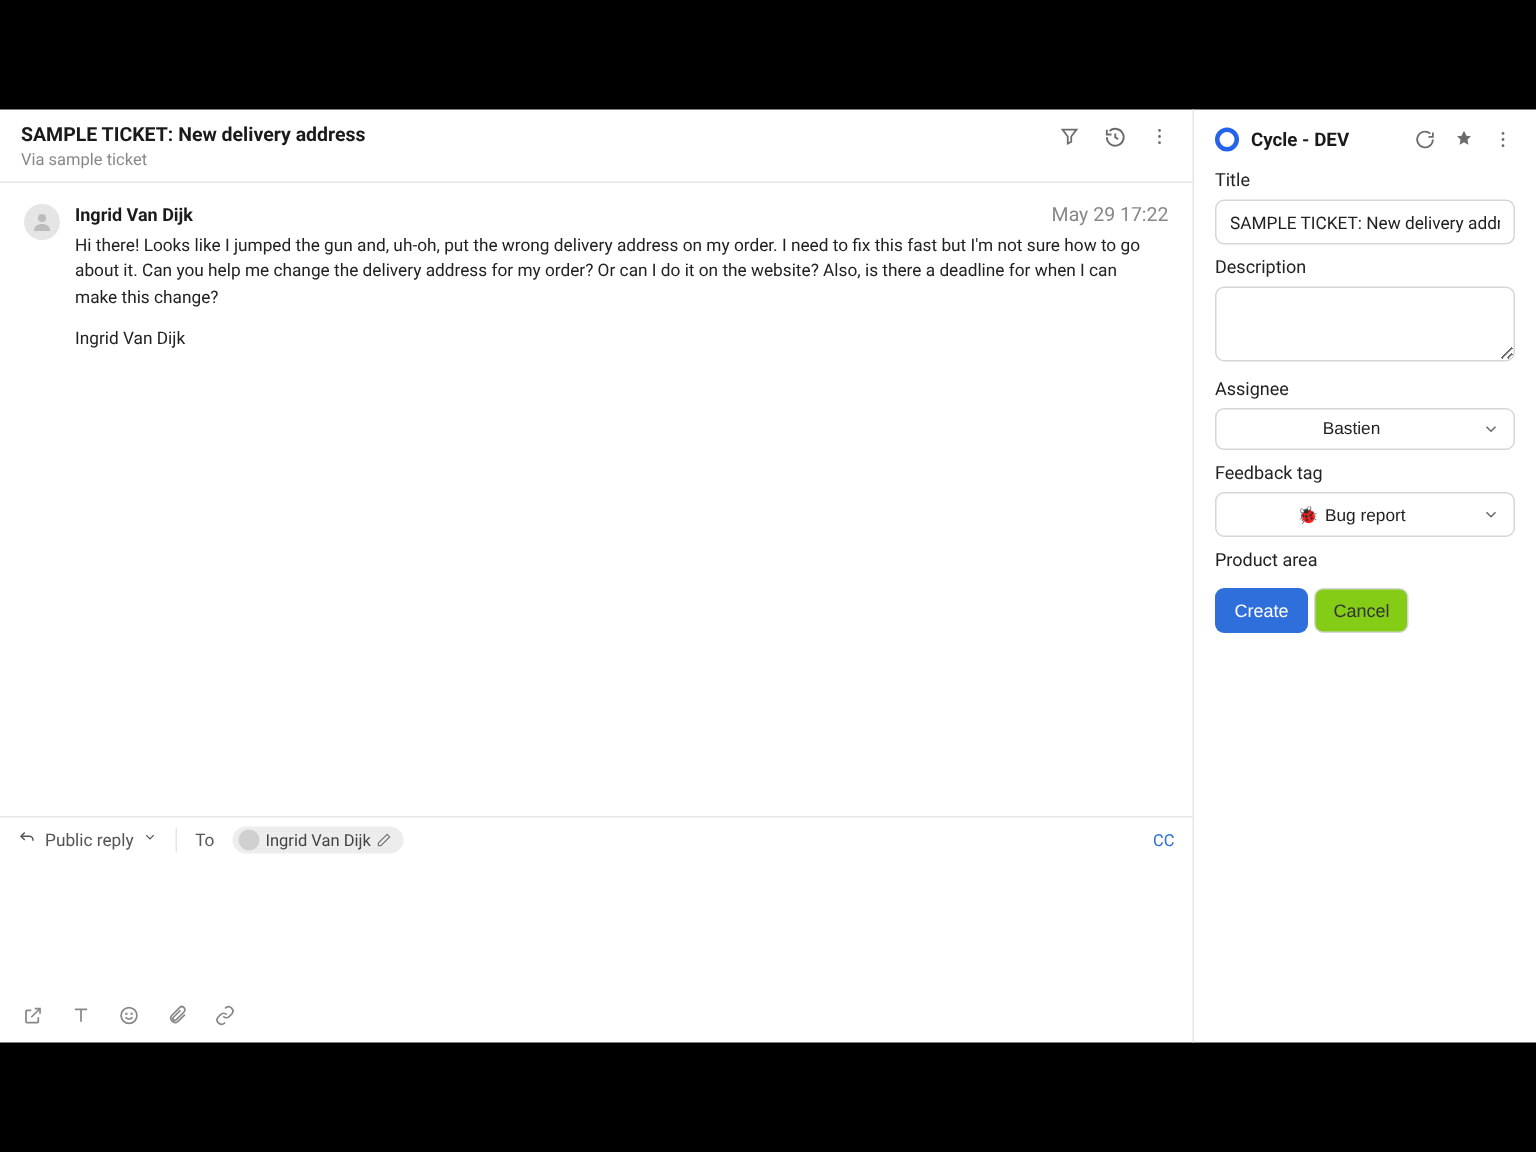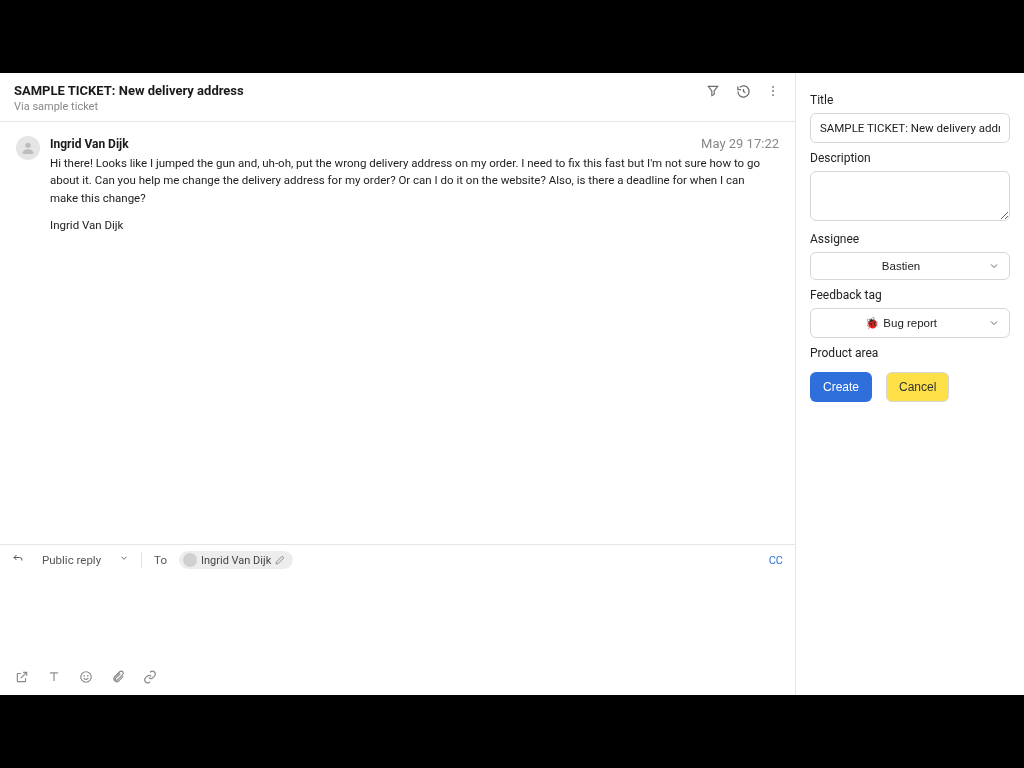--- a/index.html
+++ b/index.html
@@ -16,21 +16,21 @@
 .msg { display: flex; gap: 10px; }
 .avatar { width: 24px; height: 24px; border-radius: 50%; background: #e5e5e5; flex-shrink: 0; display: flex; align-items: center; justify-content: center; }
 .msg-body { flex: 1; min-width: 0; }
 .msg-head { display: flex; justify-content: space-between; align-items: baseline; }
 .msg-author { font-size: 12px; font-weight: 700; color: #1a1a1a; }
 .msg-time { font-size: 13px; color: #888; }
 .msg-text { font-size: 11.5px; color: #222; line-height: 1.5; margin-top: 4px; max-width: 720px; }
 .msg-text p { margin-bottom: 10px; }
 .reply-bar { border-top: 1px solid #e5e5e5; }
 .reply-top { display: flex; align-items: center; padding: 6px 12px; gap: 12px; font-size: 11.5px; color: #555; }
-.reply-type { display: flex; align-items: flex-start; gap: 18px; cursor: pointer; }
+.reply-type { display: flex; align-items: flex-start; gap: 6px; cursor: pointer; }
 .divider-v { width: 1px; height: 16px; background: #e5e5e5; }
 .to-label { color: #555; }
 .chip { background: #ededed; border-radius: 10px; padding: 2px 8px 2px 4px; display: inline-flex; align-items: center; gap: 4px; font-size: 11px; color: #444; }
 .chip .mini-avatar { width: 14px; height: 14px; border-radius: 50%; background: #d0d0d0; }
 .cc { margin-left: auto; color: #2f6fdb; font-size: 11px; cursor: pointer; }
 .reply-body { height: 86px; }
 .reply-toolbar { display: flex; gap: 16px; padding: 8px 14px 10px; color: #888; }
 .sidebar { width: 228px; padding: 12px 14px 14px; overflow: auto; font-size: 12px; color: #1a1a1a; }
 .side-head { display: flex; align-items: center; justify-content: space-between; margin-bottom: 12px; }
 .side-head-left { display: flex; align-items: center; gap: 8px; }
@@ -40,24 +40,24 @@
 .field-label { font-size: 12px; color: #222; margin: 8px 0 6px; }
 .text-input { width: 100%; border: 1px solid #d6d6d6; border-radius: 6px; padding: 7px 9px; font-size: 11.5px; color: #222; font-family: inherit; }
 .text-input.desc { height: 50px; resize: vertical; }
 .select-wrap { position: relative; }
 .select-wrap .chev { position: absolute; right: 10px; top: 50%; transform: translateY(-50%); pointer-events: none; color: #666; }
 .select-like { width: 100%; border: 1px solid #d6d6d6; border-radius: 6px; padding: 7px 28px 7px 10px; font-size: 11.5px; color: #222; background: #fff; text-align: center; cursor: pointer; }
 .select-like.focused { outline: 2px solid #bcd4ff; outline-offset: 0; border-color: #8fb5ff; }
 .toggle-row { display: flex; align-items: center; gap: 8px; margin: 10px 0 4px; }
 .toggle { width: 30px; height: 16px; border-radius: 999px; background: #2f6fdb; position: relative; cursor: pointer; }
 .toggle::after { content: ""; position: absolute; top: 2px; right: 2px; width: 12px; height: 12px; background: #fff; border-radius: 50%; }
-.btn-row { display: flex; gap: 14px; margin-top: 12px; }
+.btn-row { display: flex; gap: 4px; margin-top: 12px; }
 .btn { border-radius: 6px; padding: 7px 12px; font-size: 12px; cursor: pointer; border: 1px solid transparent; }
 .btn.primary { background: #2f6fdb; color: #fff; }
-.btn.secondary { background: #fde047; color: #333; border-color: #d6d6d6; }
+.btn.secondary { background: #84cc16; color: #333; border-color: #d6d6d6; }
 .tag-emoji { margin-right: 4px; }
 svg { display: block; }
 </style>
 </head>
 <body>
 
 <div class="app-window">
   <div class="main-area">
     <div class="ticket-col">
 
@@ -165,20 +165,46 @@
             <svg width="14" height="14" viewBox="0 0 24 24" fill="none" stroke="currentColor" stroke-width="2">
                 <path d="M10 13a5 5 0 0 0 7 0l3-3a5 5 0 0 0-7-7l-1 1"></path>
                 <path d="M14 11a5 5 0 0 0-7 0l-3 3a5 5 0 0 0 7 7l1-1"></path>
               </svg>
           </span>
         </div>
       </div>
     </div>
 
     <div class="sidebar">
+      <div class="side-head">
+        <div class="side-head-left">
+          <span class="cycle-logo"></span>
+          <span class="side-title">Cycle - DEV</span>
+        </div>
+        <div class="side-head-right">
+          <span class="iconbtn">
+            <svg width="14" height="14" viewBox="0 0 24 24" fill="none" stroke="currentColor" stroke-width="2">
+                <path d="M21 12a9 9 0 1 1-3-6.7"></path>
+                <path d="M21 4v5h-5"></path>
+              </svg>
+          </span>
+          <span class="iconbtn">
+            <svg width="14" height="14" viewBox="0 0 24 24" fill="currentColor">
+                <path d="M12 2l3 6h5l-4 4 1 6-5-3-5 3 1-6-4-4h5l3-6z"></path>
+              </svg>
+          </span>
+          <span class="iconbtn">
+            <svg width="14" height="14" viewBox="0 0 24 24" fill="currentColor">
+                <circle cx="12" cy="5" r="1.6"></circle>
+                <circle cx="12" cy="12" r="1.6"></circle>
+                <circle cx="12" cy="19" r="1.6"></circle>
+              </svg>
+          </span>
+        </div>
+      </div>
 
       <div class="field-label">Title</div>
       <input class="text-input" value="SAMPLE TICKET: New delivery address" style="">
 
       <div class="field-label">Description</div>
       <textarea class="text-input desc" style=""></textarea>
 
 
       <div class="field-label">Assignee</div>
       <div class="select-wrap">

